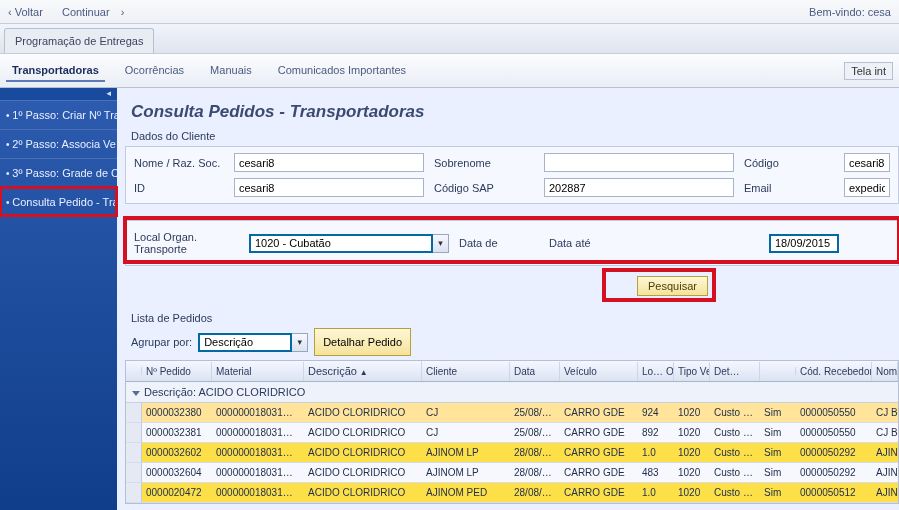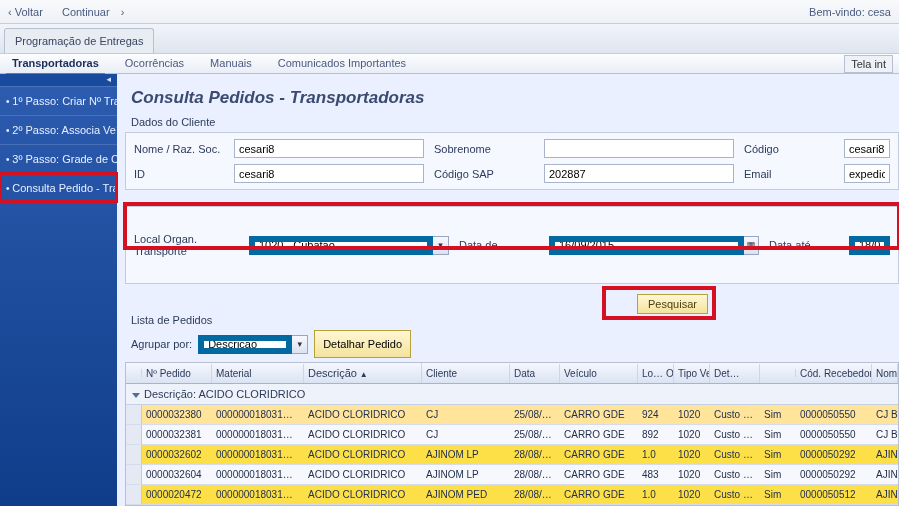--- a/index.html
+++ b/index.html
@@ -2,42 +2,42 @@
 <html><head>
 <meta charset="utf-8">
 <style>
   * { box-sizing: border-box; margin: 0; padding: 0; font-family: Arial, sans-serif; font-size: 11px; }
   body { background: #fff; width: 899px; height: 510px; overflow: hidden; color: #333; }
   .topbar { height: 24px; background: linear-gradient(#f8f9fb,#eef1f6); border-bottom: 1px solid #c6cdd8; display: flex; justify-content: space-between; align-items: center; padding: 0 8px; font-size: 11px; color: #4a5a80;}
   .topbar .left span { margin-right: 8px; cursor: default; }
   .topbar .right { color: #4a5a80; }
   .maintab-area { height: 30px; background: linear-gradient(#f1f4fa,#dfe5ef); border-bottom:1px solid #c6cdd8; display:flex; align-items:flex-end; padding-left:4px;}
   .maintab { background:#e8ecf3; border:1px solid #b8c0cf; border-bottom:none; border-radius:3px 3px 0 0; padding:6px 10px; margin-right:4px; font-size:11px; color:#3a4660;}
-  .subtabs { height:20px; background:linear-gradient(#fcfdff,#e9edf5); border-bottom:1px solid #b6c0d0; display:flex; align-items:center; justify-content:space-between; padding:0 6px;}
+  .subtabs { height:34px; background:linear-gradient(#fcfdff,#e9edf5); border-bottom:1px solid #b6c0d0; display:flex; align-items:center; justify-content:space-between; padding:0 6px;}
   .subtabs .tabs { display:flex; gap:14px; }
   .subtabs .tab { padding:4px 6px; color:#4a5a80; cursor:default;}
   .subtabs .tab.active { color:#1a2d5a; border-bottom:2px solid #5f7bb5; font-weight:bold;}
   .subtabs .right-btn { background:#eef1f8; border:1px solid #b6c0d0; padding:2px 6px;}
   .body-row { display:flex; height:calc(510px - 22px - 30px - 26px); }
   .sidebar { width:117px; background:#0f3d8a; background:linear-gradient(#2d5cb0,#0f3d8a); color:#fff; display:flex; flex-direction:column; position:relative;}
   .side-toggle { height:12px; background:#184a9e; text-align:right; padding-right:6px; font-size:9px; color:#cfe0ff;}
   .side-item { padding:8px 6px; font-size:10px; color:#e8efff; border-top:1px solid rgba(255,255,255,0.15); cursor:default; white-space:nowrap; overflow:hidden;}
   .side-item.selected { outline:3px solid #d51020; outline-offset:-2px; }
   .content { flex:1; background:#eaf0ff; overflow:hidden; display:flex; flex-direction:column;}
   .page-title { margin:14px 14px 8px 14px; font-size:17px; font-style:italic; font-weight:bold; color:#3b4a70;}
   .panel { margin:0 0 6px 8px;}
   .panel-label { color:#2c3a5a; font-size:11px; margin-bottom:4px; padding-left:6px;}
   .cliente-block { border:1px solid #c2cbe0; background:#f6f8ff; padding:6px 8px; display:grid; grid-template-columns: 90px 190px 100px 190px 90px 1fr; gap:6px 10px; align-items:center;}
   .cliente-block label { color:#2c3a5a; font-size:11px;}
   .cliente-block input { width:100%; height:19px; border:1px solid #a8b4cc; background:#fff; padding:2px 4px; font-size:11px;}
   .filter-wrap { position:relative; margin:10px 0 0 8px;}
   .filter-highlight { position:absolute; left:-2px; right:-2px; top:-4px; height:48px; border:4px solid #d51020; pointer-events:none;}
-  .filter-row { background:#f6f8ff; border:1px solid #c2cbe0; padding:26px 8px; display:grid; grid-template-columns: 105px 200px 80px 210px 70px 1fr; gap:6px 10px; align-items:center;}
+  .filter-row { background:#f6f8ff; border:1px solid #c2cbe0; padding:10px 8px; display:grid; grid-template-columns: 105px 200px 80px 210px 70px 1fr; gap:6px 10px; align-items:center;}
   .filter-row label { color:#2c3a5a;}
-  .select, .dateinput, .txt { height:19px; border:6px solid #0369a1; background:#fff; padding:2px 4px; font-size:11px; width:100%;}
+  .select, .dateinput, .txt { height:19px; border:2px solid #0369a1; background:#fff; padding:2px 4px; font-size:11px; width:100%;}
   .select-wrap{display:flex;}
   .select-wrap .select{flex:1;}
   .select-btn{width:16px;height:19px;border:1px solid #98a6c2;border-left:none;background:linear-gradient(#f6f8ff,#dbe2f0);text-align:center;font-size:9px;line-height:17px;}
   .search-area { position:relative; height:44px;}
   .search-highlight { position:absolute; left:485px; top:2px; width:114px; height:34px; border:4px solid #d51020; pointer-events:none;}
   .search-btn { position:absolute; left:520px; top:10px; height:20px; padding:2px 10px; background:linear-gradient(#fff7d6,#f4e39b); border:1px solid #b8a038; color:#4a3f10; font-size:11px;}
   .lista-label { color:#2c3a5a; margin:2px 0 4px 14px;}
   .grid-tools { margin:0 0 4px 14px; display:flex; align-items:center; gap:6px;}
   .grid-tools label { color:#2c3a5a;}
   .grid-tools .select-wrap{width:110px;}
@@ -112,24 +112,20 @@
 
     <div class="filter-wrap">
       <div class="filter-highlight"></div>
       <div class="filter-row">
         <label>Local Organ. Transporte</label>
         <div class="select-wrap">
           <input class="select" value="1020 - Cubatão" style="">
           <div class="select-btn">▾</div>
         </div>
         <label>Data de</label>
-        <div class="select-wrap">
-          <input class="dateinput" value="16/09/2015" style="">
-          <div class="select-btn">▦</div>
-        </div>
         <label>Data até</label>
         <input class="dateinput" value="18/09/2015" style="">
       </div>
     </div>
 
     <div class="search-area">
       <div class="search-highlight"></div>
       <button class="search-btn">Pesquisar</button>
     </div>
 

